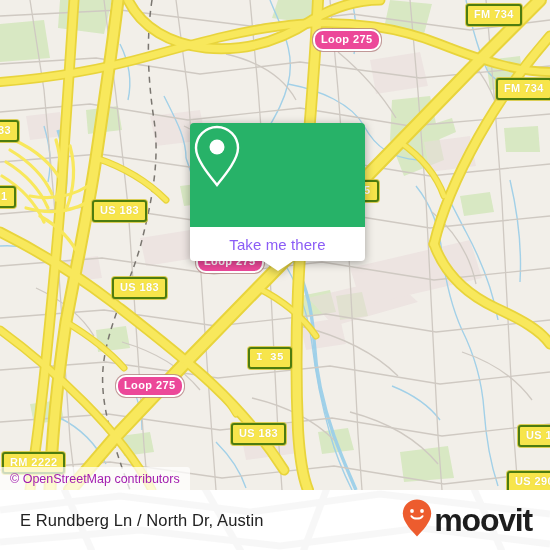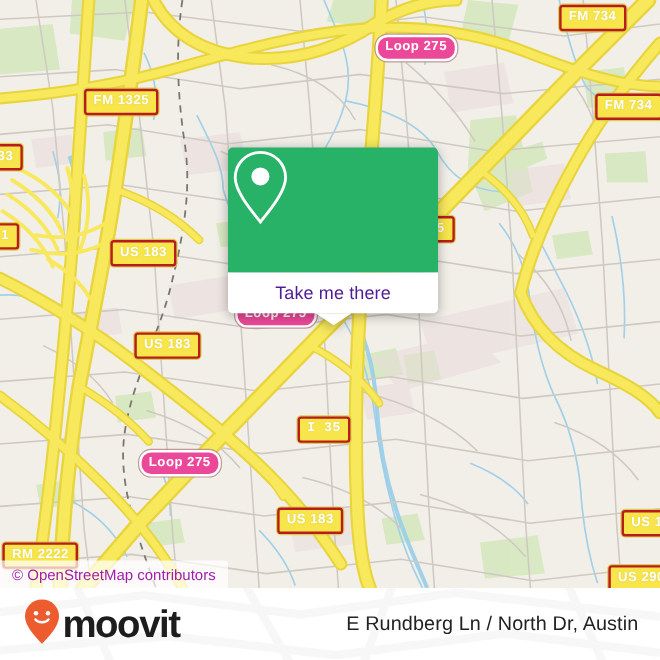--- a/index.html
+++ b/index.html
@@ -28,21 +28,21 @@
     font-weight:bold;
     letter-spacing:.4px;
     color:#ffffff;
     white-space:nowrap;
     line-height:15px;
     padding:1px 6px 2px 6px;
     text-align:center;
   }
   .shield.sq{
     background:#f7e54b;
-    border:2px solid #b91c1c;
+    border:2px solid #4d7c0f;
     border-radius:3px;
     box-shadow:0 0 0 1px rgba(215,200,60,.85);
     text-shadow:0 0 1px rgba(190,170,40,.5);
   }
   .shield.pill{
     background:#ec4899;
     border:2px solid #ffffff;
     border-radius:10px;
     box-shadow:0 0 0 1px rgba(180,130,130,.8);
     color:#fff;
@@ -64,21 +64,21 @@
   }
   #popup-foot{
     background:#ffffff;
     height:34px;
     border-radius:0 0 4px 4px;
     display:flex;align-items:center;justify-content:center;
     position:relative;
   }
   #popup-label{
     font-size:15px;
-    color:#4c1d95;
+    color:#8b5cf6;
     letter-spacing:.1px;
   }
   #popup-tail{
     position:absolute;
     left:50%;margin-left:-15px;
     top:34px;
     width:0;height:0;
     border-left:15px solid transparent;
     border-right:15px solid transparent;
     border-top:10px solid #ffffff;
@@ -305,21 +305,20 @@
         <path d="M70 146 C76 168 74 190 66 210"></path>
         <path d="M30 196 C52 200 72 196 88 186"></path>
         <path d="M26 208 C48 214 70 212 88 202"></path>
         <path d="M40 216 C58 226 72 240 80 258"></path>
       </g>
     </svg>
 
     <div class="shield sq" style="left:466px;top:4px;">FM 734</div>
     <div class="shield pill" style="left:313px;top:29px;">Loop 275</div>
     <div class="shield sq" style="left:496px;top:78px;">FM 734</div>
-    <div class="shield sq" style="left:70px;top:74px;">FM 1325</div>
     <div class="shield sq" style="left:-10px;top:120px;">33</div>
     <div class="shield sq" style="left:92px;top:200px;">US 183</div>
     <div class="shield sq" style="left:-7px;top:186px;">1</div>
     <div class="shield sq" style="left:112px;top:277px;">US 183</div>
     <div class="shield pill" style="left:196px;top:251px;">Loop 275</div>
     <div class="shield sq" style="left:248px;top:347px;font-family:Liberation Mono, monospace;">I 35</div>
     <div class="shield pill" style="left:116px;top:375px;">Loop 275</div>
     <div class="shield sq" style="left:231px;top:423px;">US 183</div>
     <div class="shield sq" style="left:518px;top:425px;">US 183</div>
     <div class="shield sq" style="left:2px;top:452px;">RM 2222</div>
@@ -352,28 +351,28 @@
       <g fill="none" stroke="#999" stroke-width="7">
         <path d="M0 20 L120 6 L250 22 L380 4 L550 24"></path>
         <path d="M0 52 L140 40 L280 56 L420 38 L550 54"></path>
         <path d="M60 -10 L96 70"></path>
         <path d="M200 -10 L246 70"></path>
         <path d="M330 -10 L300 70"></path>
         <path d="M470 -10 L506 70"></path>
       </g>
     </svg>
 
+    <div id="place-title">E Rundberg Ln / North Dr, Austin</div>
+
     <div id="brand">
       <span>
         <svg width="30" height="38" viewBox="0 0 30 38" aria-hidden="true">
           <path d="M15 0.5 C7 0.5 0.8 6.7 0.8 14.6 C0.8 23 10 32.4 15 37.5 C20 32.4 29.2 23 29.2 14.6 C29.2 6.7 23 0.5 15 0.5 Z" fill="#ed5c2e"></path>
           <circle cx="10" cy="12" r="1.9" fill="#ffffff"></circle>
           <circle cx="20" cy="12" r="1.9" fill="#ffffff"></circle>
           <path d="M9.5 17.2 C11.6 20.4 18.4 20.4 20.5 17.2" fill="none" stroke="#ffffff" stroke-width="2" stroke-linecap="round"></path>
         </svg>
       </span>
       <span id="brand-word">moovit</span>
     </div>
-
-    <div id="place-title">E Rundberg Ln / North Dr, Austin</div>
   </div>
 
 </div>
 
 </body></html>

